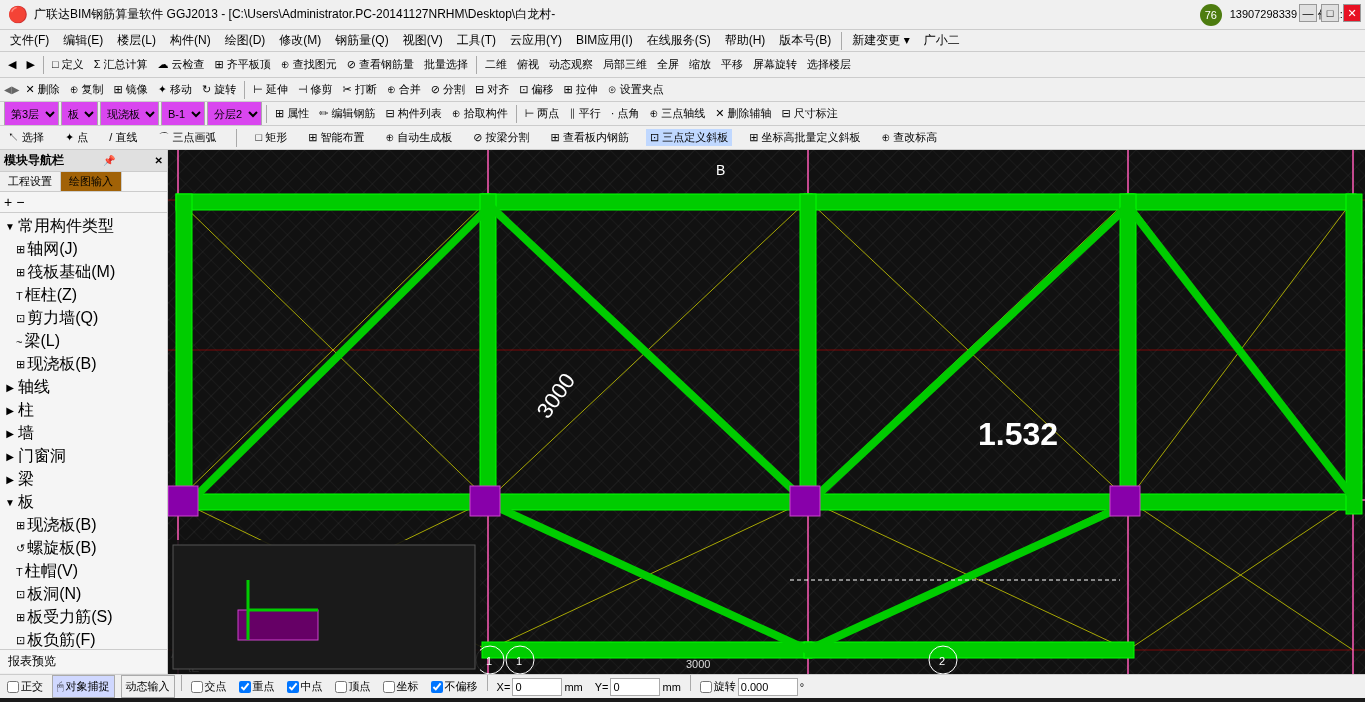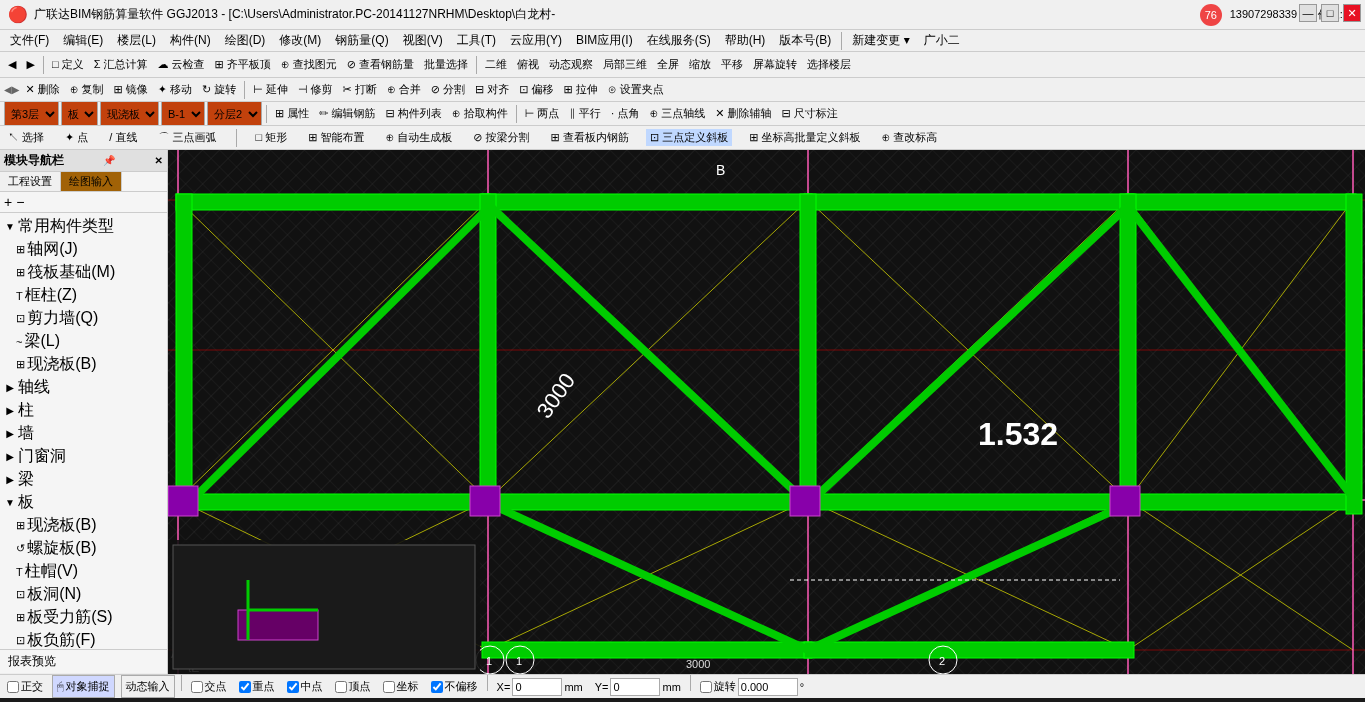--- a/index.html
+++ b/index.html
@@ -78,21 +78,21 @@
     }
     .toolbar-separator {
       width: 1px; height: 18px;
       background: #aaa;
       margin: 0 2px;
     }
     .toolbar-select {
       height: 32px;
       font-size: 11px;
       border: 1px solid #aaa;
-      background: #c2410c;
+      background: #d946ef;
       padding: 0 2px;
     }
 
     
     .toolbar2 {
       background: #f0f0f0;
       border-bottom: 1px solid #ccc;
       display: flex;
       align-items: center;
       padding: 1px 4px;
@@ -243,21 +243,21 @@
       font-size: 11px;
       overflow: hidden;
     }
   </style>
 </head>
 <body>
 
 <div id="title-bar">
   <span style="font-size:16px; margin-right:6px;">🔴</span>
   <span class="title-text">广联达BIM钢筋算量软件 GGJ2013 - [C:\Users\Administrator.PC-20141127NRHM\Desktop\白龙村-</span>
-  <span style="background:#ef4444;color:#fff;border-radius:50%;width:22px;height:22px;display:inline-flex;align-items:center;justify-content:center;font-size:11px;margin-right:8px;">76</span>
+  <span style="background:#4d7c0f;color:#fff;border-radius:50%;width:22px;height:22px;display:inline-flex;align-items:center;justify-content:center;font-size:11px;margin-right:8px;">76</span>
   <span style="font-size:11px;margin-right:8px;">13907298339 · 造价豆:0</span>
   <div class="win-controls">
     <div class="win-btn">—</div>
     <div class="win-btn">□</div>
     <div class="win-btn close">✕</div>
   </div>
 </div>
 
 <div id="menu-bar">
   <span class="menu-item">文件(F)</span>

